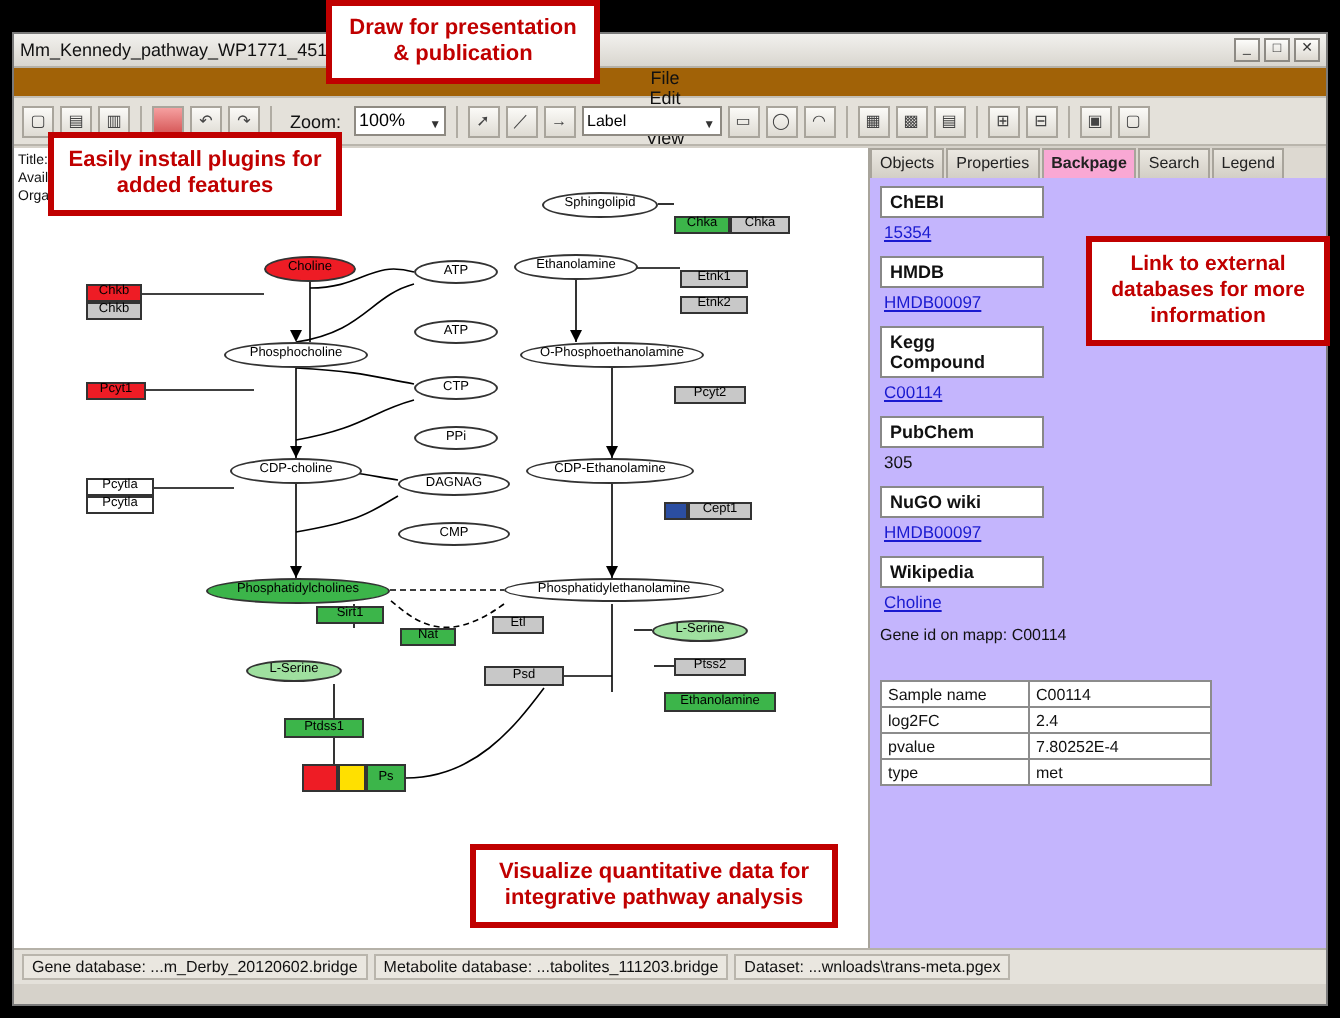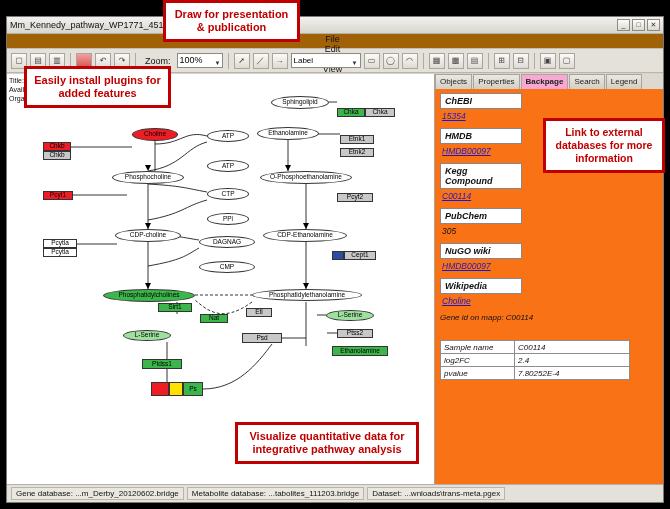--- a/index.html
+++ b/index.html
@@ -111,53 +111,53 @@
   }
   .tabs .tab {
     padding: 2px 4px 0 4px;
     border: 1px solid #a8a49b; border-bottom: none;
     background: linear-gradient(#ebe8e1,#cfcbc2);
     margin-right: 1px; color:#222;
   }
   .tabs .tab.active { background: #f9a8d4; font-weight: bold; }
   .side-content {
     position: absolute; top: 15px; left:0; right:0; bottom:0;
-    background: #f97316;
+    background: #c4b5fd;
     padding: 4px 5px;
     overflow: hidden;
-    font-size: 9px; color:#111;font-style:italic;
+    font-size: 9px; color:#111;
   }
   .db-header {
     background: #fff;
     border: 1px solid #888;
     font-weight: bold;
     font-size: 9px;
     padding: 2px 4px;
     width: 82px;
     margin-bottom: 2px;
   }
   .db-val { font-size: 8.5px; margin: 0 0 7px 2px; }
   .db-val a { color: #1a1ad0; text-decoration: underline; }
   .exp-title { font-weight: bold; font-size: 9px; margin: 4px 0 5px 1px; }
   .gene-line { font-size: 8px; margin-bottom: 18px; }
   table.exp {
     border-collapse: collapse;
     font-size: 8px;
-    width: 190px;
+    width: 166px;
   }
   table.exp td {
     border: 1px solid #8c8c8c;
     background: #fff;
     padding: 1px 3px;
     height: 13px;
   }
   table.exp td.k { width: 74px; }
   
   .statusbar {
-    position: absolute; left:0; right:0; bottom:0;
+    position: absolute; left:0; right:0; bottom:10px;
     height: 18px;
     background: #e4e1da;
     border-top: 1px solid #b5b1a8;
     font-size: 8px; color: #111;
     display: flex; align-items: center;
     padding-left: 4px;
   }
   .statusbar .cell { border: 1px solid #b9b5ac; padding: 1px 4px; margin-right: 3px; background:#eae7e0;}
   
   .node {
@@ -476,20 +476,24 @@
             <td>C00114</td>
           </tr>
           <tr>
             <td class="k">log2FC</td>
             <td>2.4</td>
           </tr>
           <tr>
             <td class="k">pvalue</td>
             <td>7.80252E-4</td>
           </tr>
+          <tr>
+            <td class="k">type</td>
+            <td>met</td>
+          </tr>
         </tbody>
           </table>
       </div>
     </div>
   </div>
 
   <div class="statusbar">
     <span class="cell">Gene database: ...m_Derby_20120602.bridge</span>
     <span class="cell">Metabolite database: ...tabolites_111203.bridge</span>
     <span class="cell">Dataset: ...wnloads\trans-meta.pgex</span>

